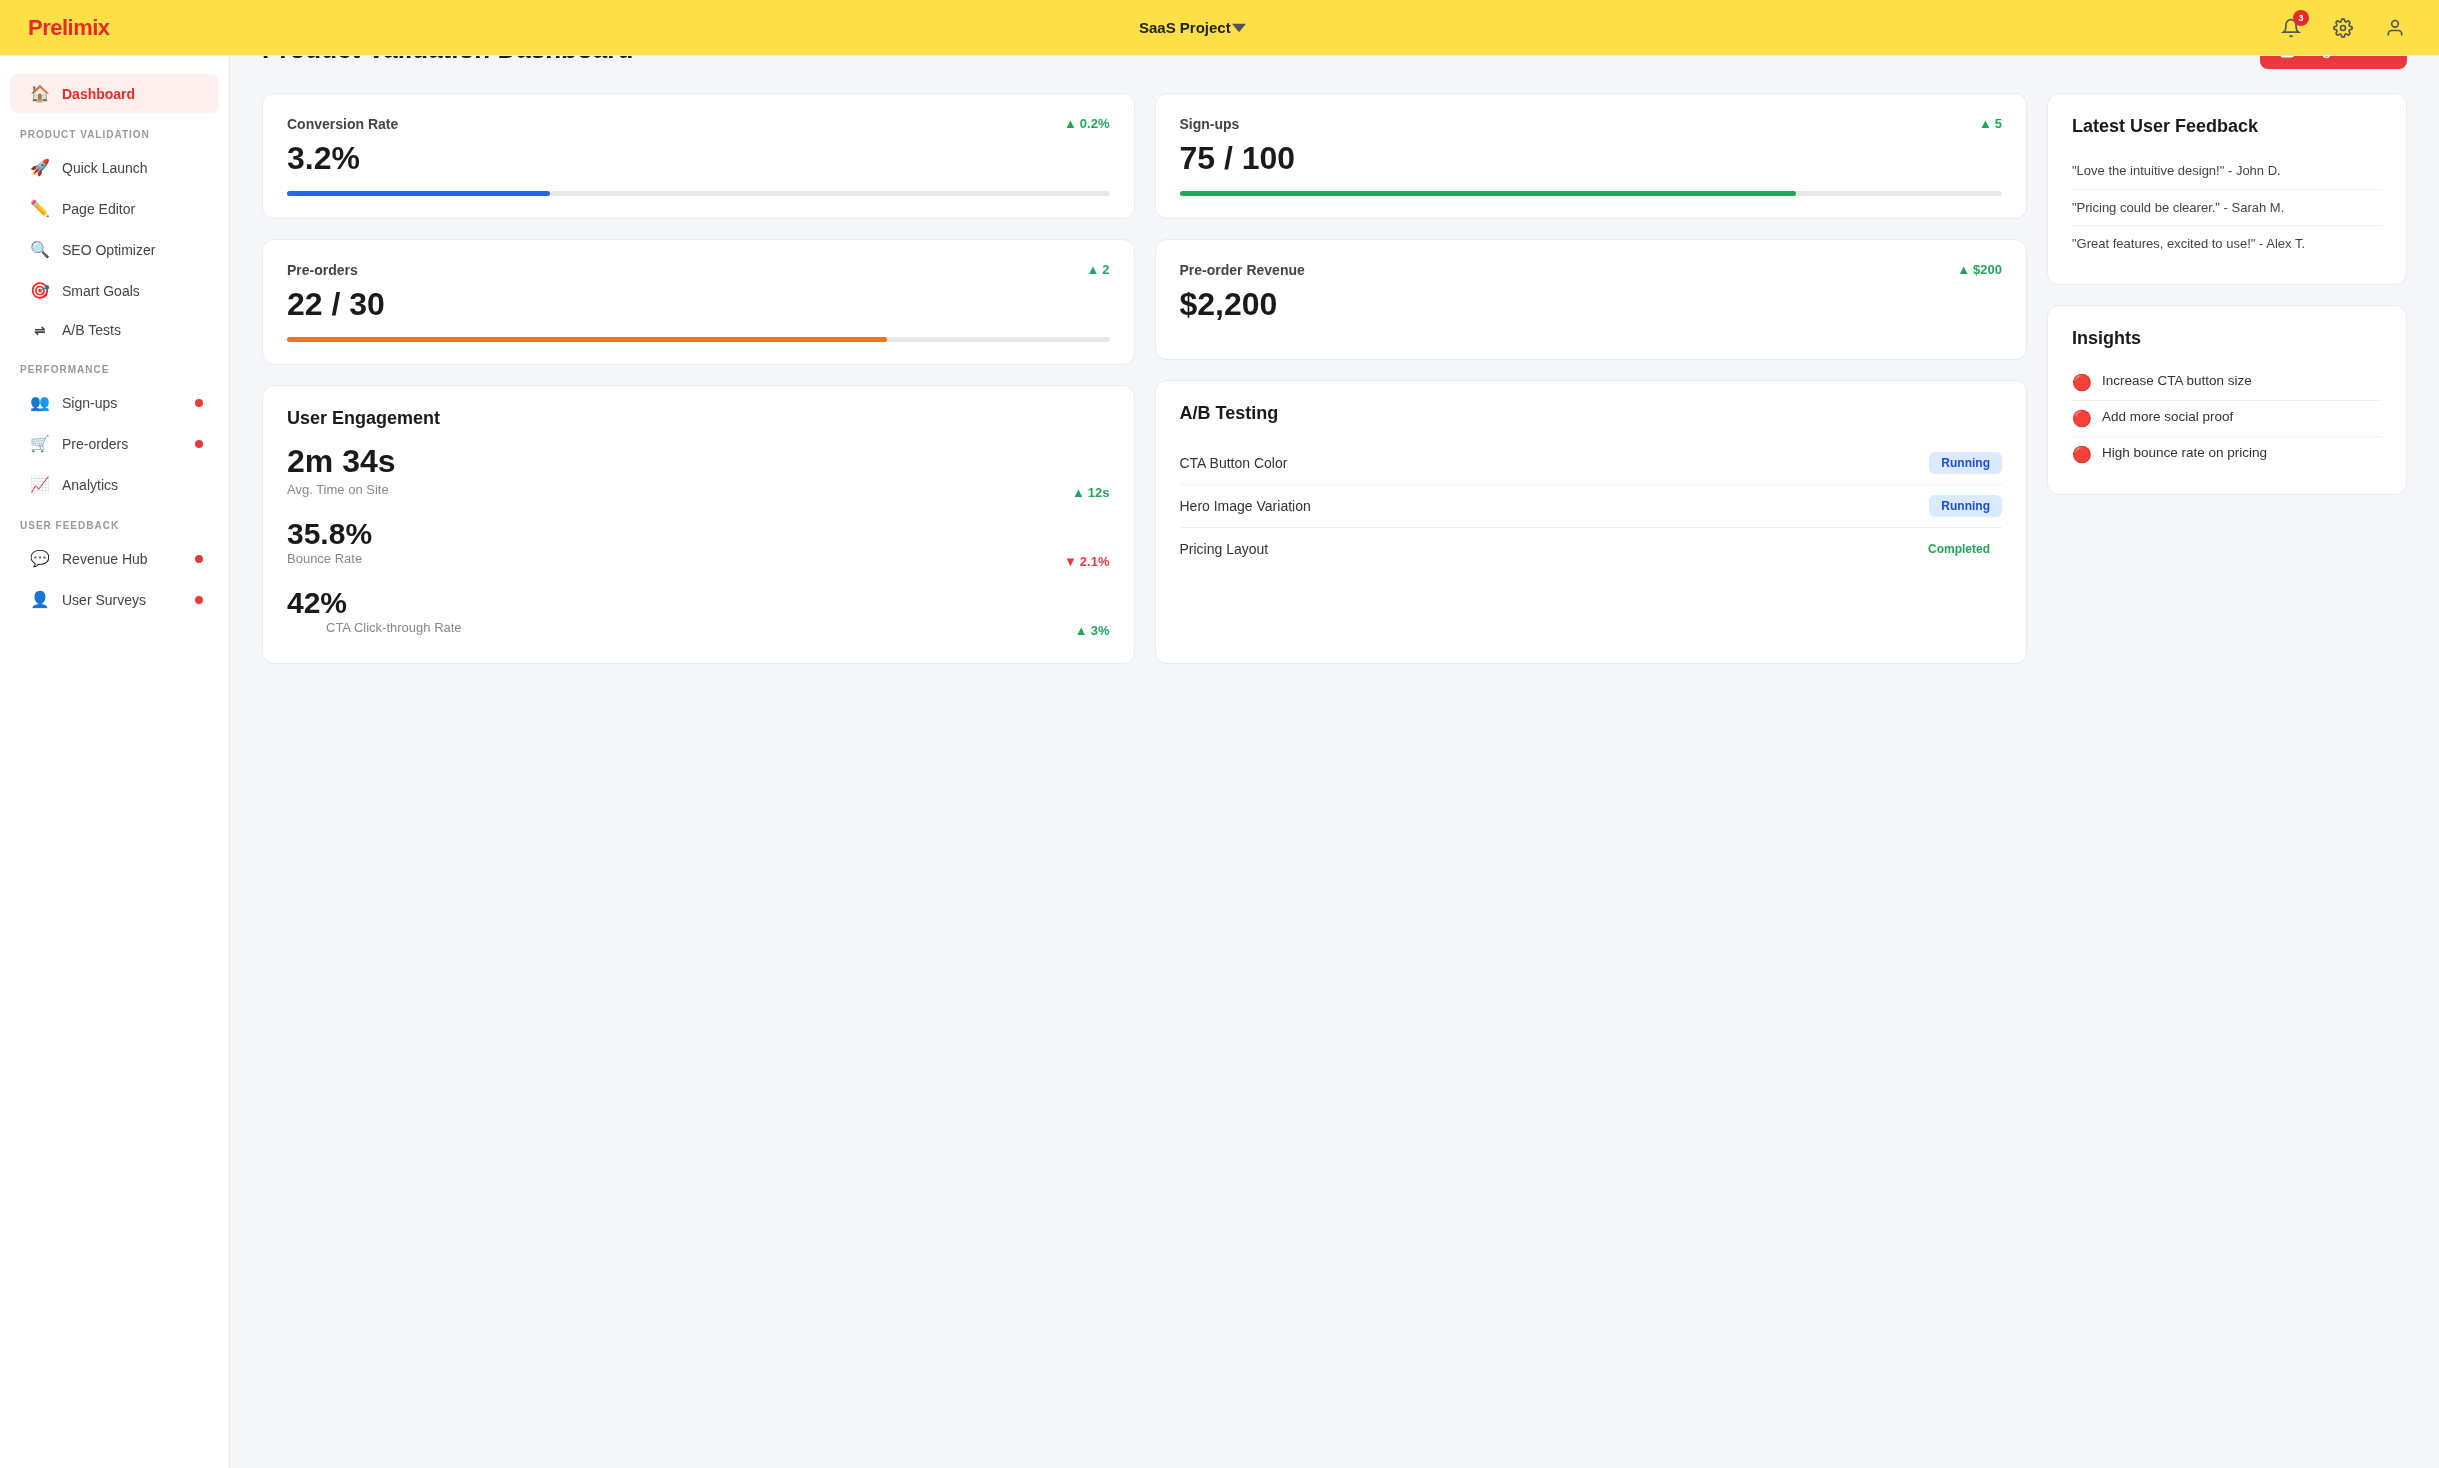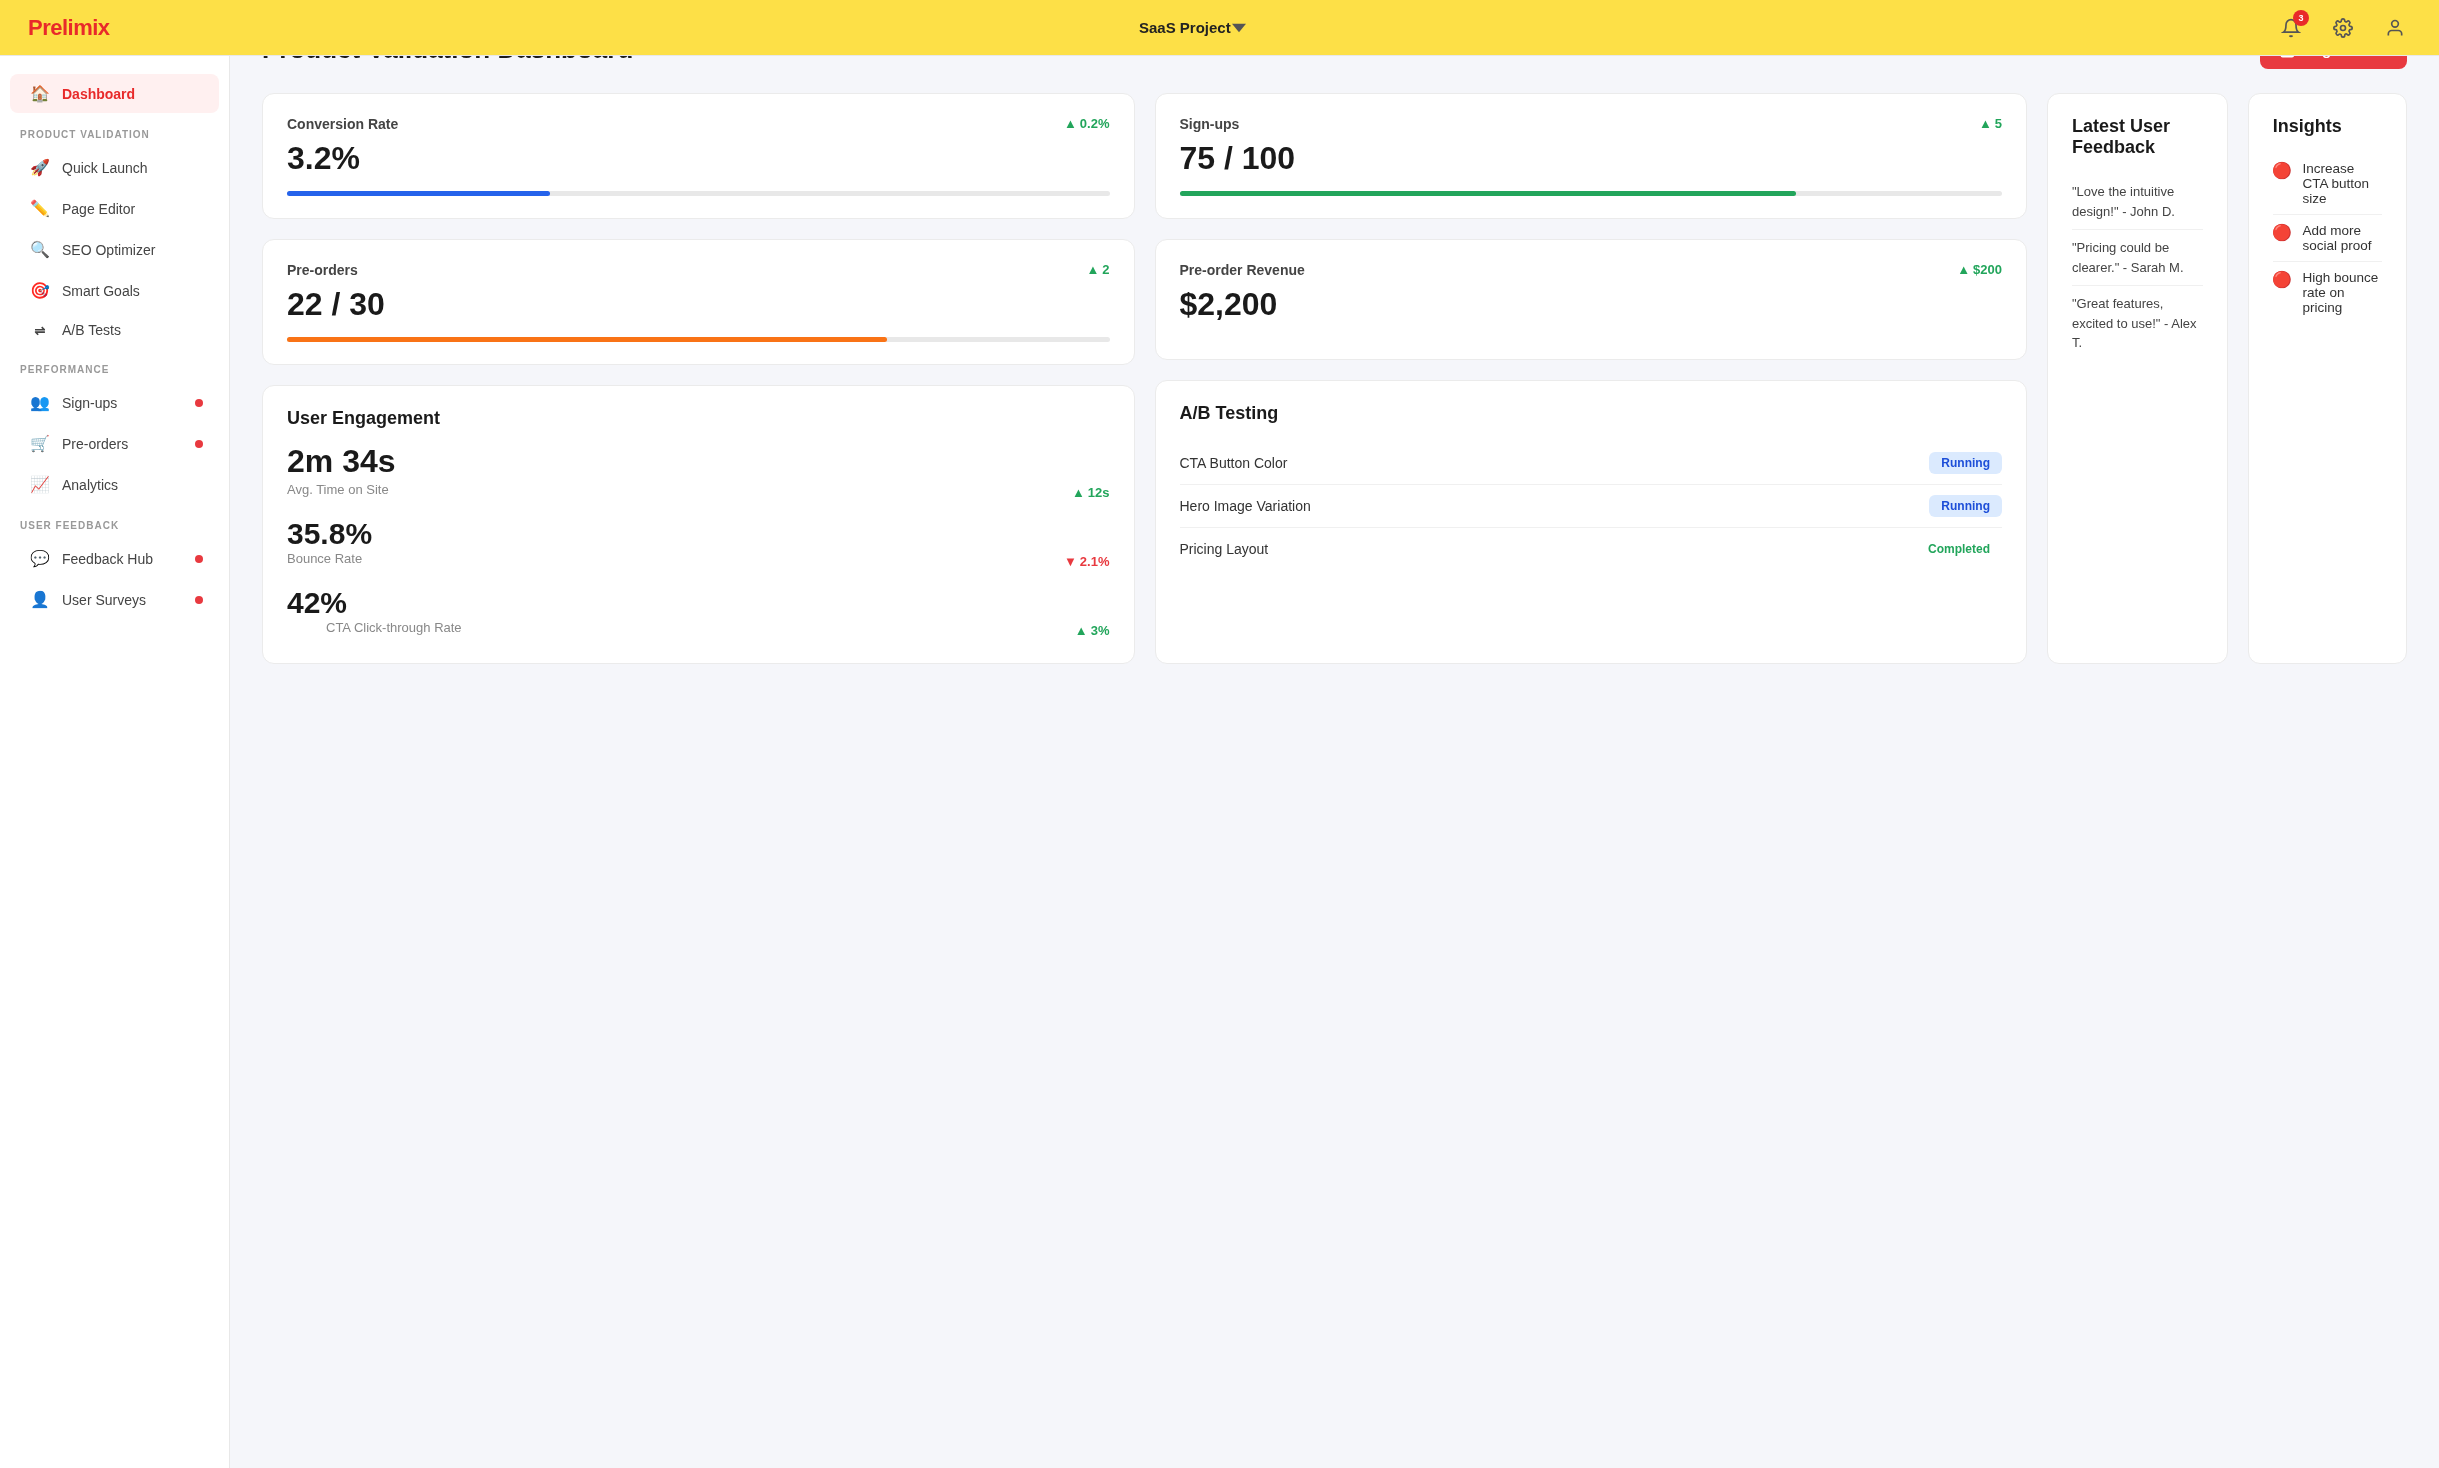--- a/index.html
+++ b/index.html
@@ -45,21 +45,21 @@
     .page-editor-btn {
       display: flex; align-items: center; gap: 8px;
       background: #e8393f; color: #fff; font-size: 15px; font-weight: 600;
       padding: 11px 20px; border-radius: 8px; cursor: pointer; border: none;
     }
 
     
     .dashboard-grid { display: grid; grid-template-columns: 1fr 1fr 360px; gap: 20px; }
     .col-left { display: flex; flex-direction: column; gap: 20px; }
     .col-mid { display: flex; flex-direction: column; gap: 20px; }
-    .col-right { display: flex; flex-direction: row; gap: 20px; }
+    .col-right { display: flex; flex-direction: column; gap: 20px; }
 
     
     .card { background: #fff; border-radius: 12px; padding: 22px 24px; border: 1px solid #ebebeb; }
     .card-row { display: flex; align-items: flex-start; justify-content: space-between; }
     .card-label { font-size: 14px; font-weight: 600; color: #444; }
     .card-value { font-size: 32px; font-weight: 800; color: #1a1a1a; margin: 8px 0 14px; }
     .card-badge-green { color: #22a55b; font-size: 13px; font-weight: 600; display: flex; align-items: center; gap: 3px; }
     .card-badge-red { color: #e8393f; font-size: 13px; font-weight: 600; display: flex; align-items: center; gap: 3px; }
 
     
@@ -174,21 +174,21 @@
     <span class="dot-badge"></span>
   </div>
   <div class="sidebar-item">
     <span class="icon">📈</span>
     <span>Analytics</span>
   </div>
 
   <div class="sidebar-section-label">USER FEEDBACK</div>
   <div class="sidebar-item">
     <span class="icon">💬</span>
-    <span>Feedback Hub</span>
+    <span>Revenue Hub</span>
     <span class="dot-badge"></span>
   </div>
   <div class="sidebar-item">
     <span class="icon">👤</span>
     <span>User Surveys</span>
     <span class="dot-badge"></span>
   </div>
 </aside>
 
 <main class="main">

